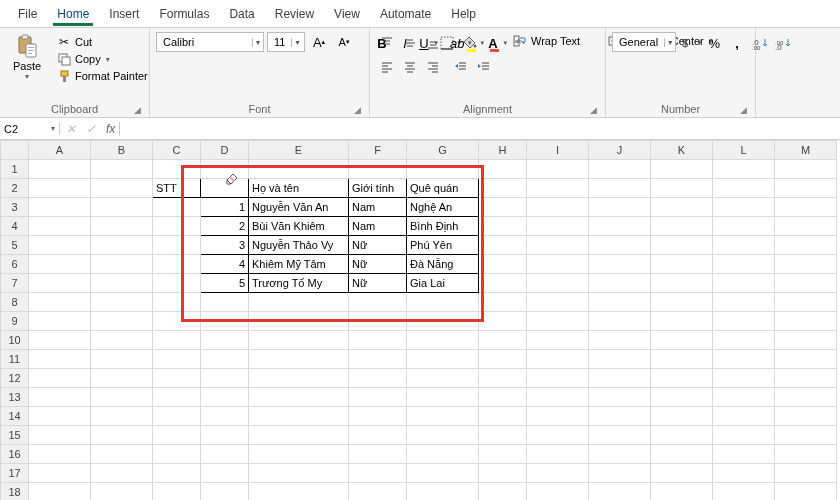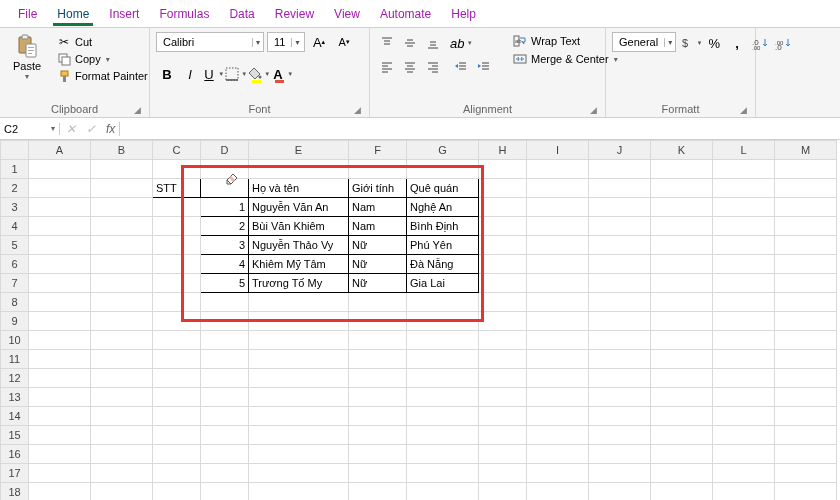--- a/index.html
+++ b/index.html
@@ -1,20 +1,20 @@
 <!DOCTYPE html>
 <html><head>
 <meta charset="utf-8">
 <style>
 * { box-sizing: border-box; margin: 0; padding: 0; font-family: 'Segoe UI', Arial, sans-serif; }
 body { background: #fff; width: 840px; height: 500px; overflow: hidden; font-size: 12px; }
 
 
 .tabs { display: flex; align-items: center; height: 28px; padding: 0 8px; border-bottom: 1px solid #d0d0d0; background: #fff; }
-.tab { padding: 4px 10px; cursor: pointer; color: #a21caf; font-size: 12px; }
+.tab { padding: 4px 10px; cursor: pointer; color: #404040; font-size: 12px; }
 .tab.active { color: #0c4a6e; font-weight: 400; position: relative; }
 .tab.active::after { content: ''; position: absolute; left: 6px; right: 6px; bottom: -1px; height: 3px; background: #0e7a3f; }
 
 
 .ribbon { display: flex; background: #f5f5f5; border-bottom: 1px solid #d0d0d0; height: 90px; position: relative; }
 .group { border-right: 1px solid #d8d8d8; padding: 4px 6px 2px 6px; display: flex; flex-direction: column; justify-content: space-between; }
 .group-body { display: flex; gap: 6px; flex: 1; align-items: flex-start; }
 .group-label { text-align: center; font-size: 11px; color: #666; padding-top: 2px; position: relative; }
 .group-label .dlg { position: absolute; right: 2px; bottom: 0; font-size: 9px; color: #888; cursor: pointer; }
 
@@ -36,21 +36,21 @@
 
 .btnrow { display: flex; gap: 1px; align-items: center; }
 .tbtn { min-width: 22px; height: 22px; display: flex; align-items: center; justify-content: center; cursor: pointer; font-size: 13px; position: relative; }
 .tbtn .bar { position: absolute; bottom: 2px; left: 4px; right: 9px; height: 3px; }
 .tbtn.split { padding-right: 8px; }
 .tbtn.split::after { content: '▾'; position: absolute; right: 1px; font-size: 7px; color: #555; }
 
 .align-block { display: flex; flex-direction: column; gap: 2px; }
 .align-row { display: flex; gap: 1px; }
 
-.mid { display: flex; flex-direction: column; gap: 0; margin-left: 6px; justify-content: center; }
+.mid { display: flex; flex-direction: row; gap: 16px; margin-left: 6px; justify-content: center; }
 .widebtn { display: flex; align-items: center; gap: 4px; padding: 2px 6px; cursor: pointer; font-size: 11px; white-space: nowrap; }
 
 
 .fbar { display: flex; align-items: center; height: 22px; border-bottom: 1px solid #d0d0d0; background: #fff; }
 .namebox { width: 60px; border-right: 1px solid #ccc; padding: 0 4px; display: flex; align-items: center; justify-content: space-between; font-size: 11px; }
 .namebox .dd { font-size: 8px; color: #666; }
 .fxbtn { width: 20px; text-align: center; color: #666; font-style: italic; font-size: 12px; padding: 0 6px; }
 .fxbtn.sep { border-right: 1px solid #ccc; font-style: italic; }
 .finput { flex: 1; padding: 0 6px; font-size: 11px; }
 
@@ -129,21 +129,21 @@
               </svg>
           </span>
           <span>Format Painter</span>
         </div>
       </div>
     </div>
     <div class="group-label"><span>Clipboard</span><span class="dlg">◢</span></div>
   </div>
 
   <div class="group" style="width:220px">
-    <div class="group-body" style="flex-direction:column; gap:8px; width:100%">
+    <div class="group-body" style="flex-direction:row; gap:16px; width:100%">
       <div class="font-row">
         <div class="combo" style="width:108px">
           <span class="val">Calibri</span>
             <span style="flex:1"></span>
             <span class="dd">▾</span>
         </div>
         <div class="combo" style="width:38px">
           <span class="val">11</span>
             <span class="dd">▾</span>
         </div>
@@ -309,21 +309,21 @@
           </div>
         <div class="tbtn">
             <svg width="16" height="14">
               <text x="0" y="9" font-size="6" fill="#444">.00</text>
               <text x="0" y="14" font-size="8" fill="#444">.0</text>
               <path d="M13 3 L13 10 M11 8 L13 10 L15 8" stroke="#3a7abf" fill="none"></path>
             </svg>
           </div>
       </div>
     </div>
-    <div class="group-label"><span>Formatt</span><span class="dlg">◢</span></div>
+    <div class="group-label"><span>Number</span><span class="dlg">◢</span></div>
   </div>
 
 
 </div>
 
 <div class="fbar">
   <div class="namebox">
     <span>C2</span>
     <span class="dd">▾</span>
   </div>

